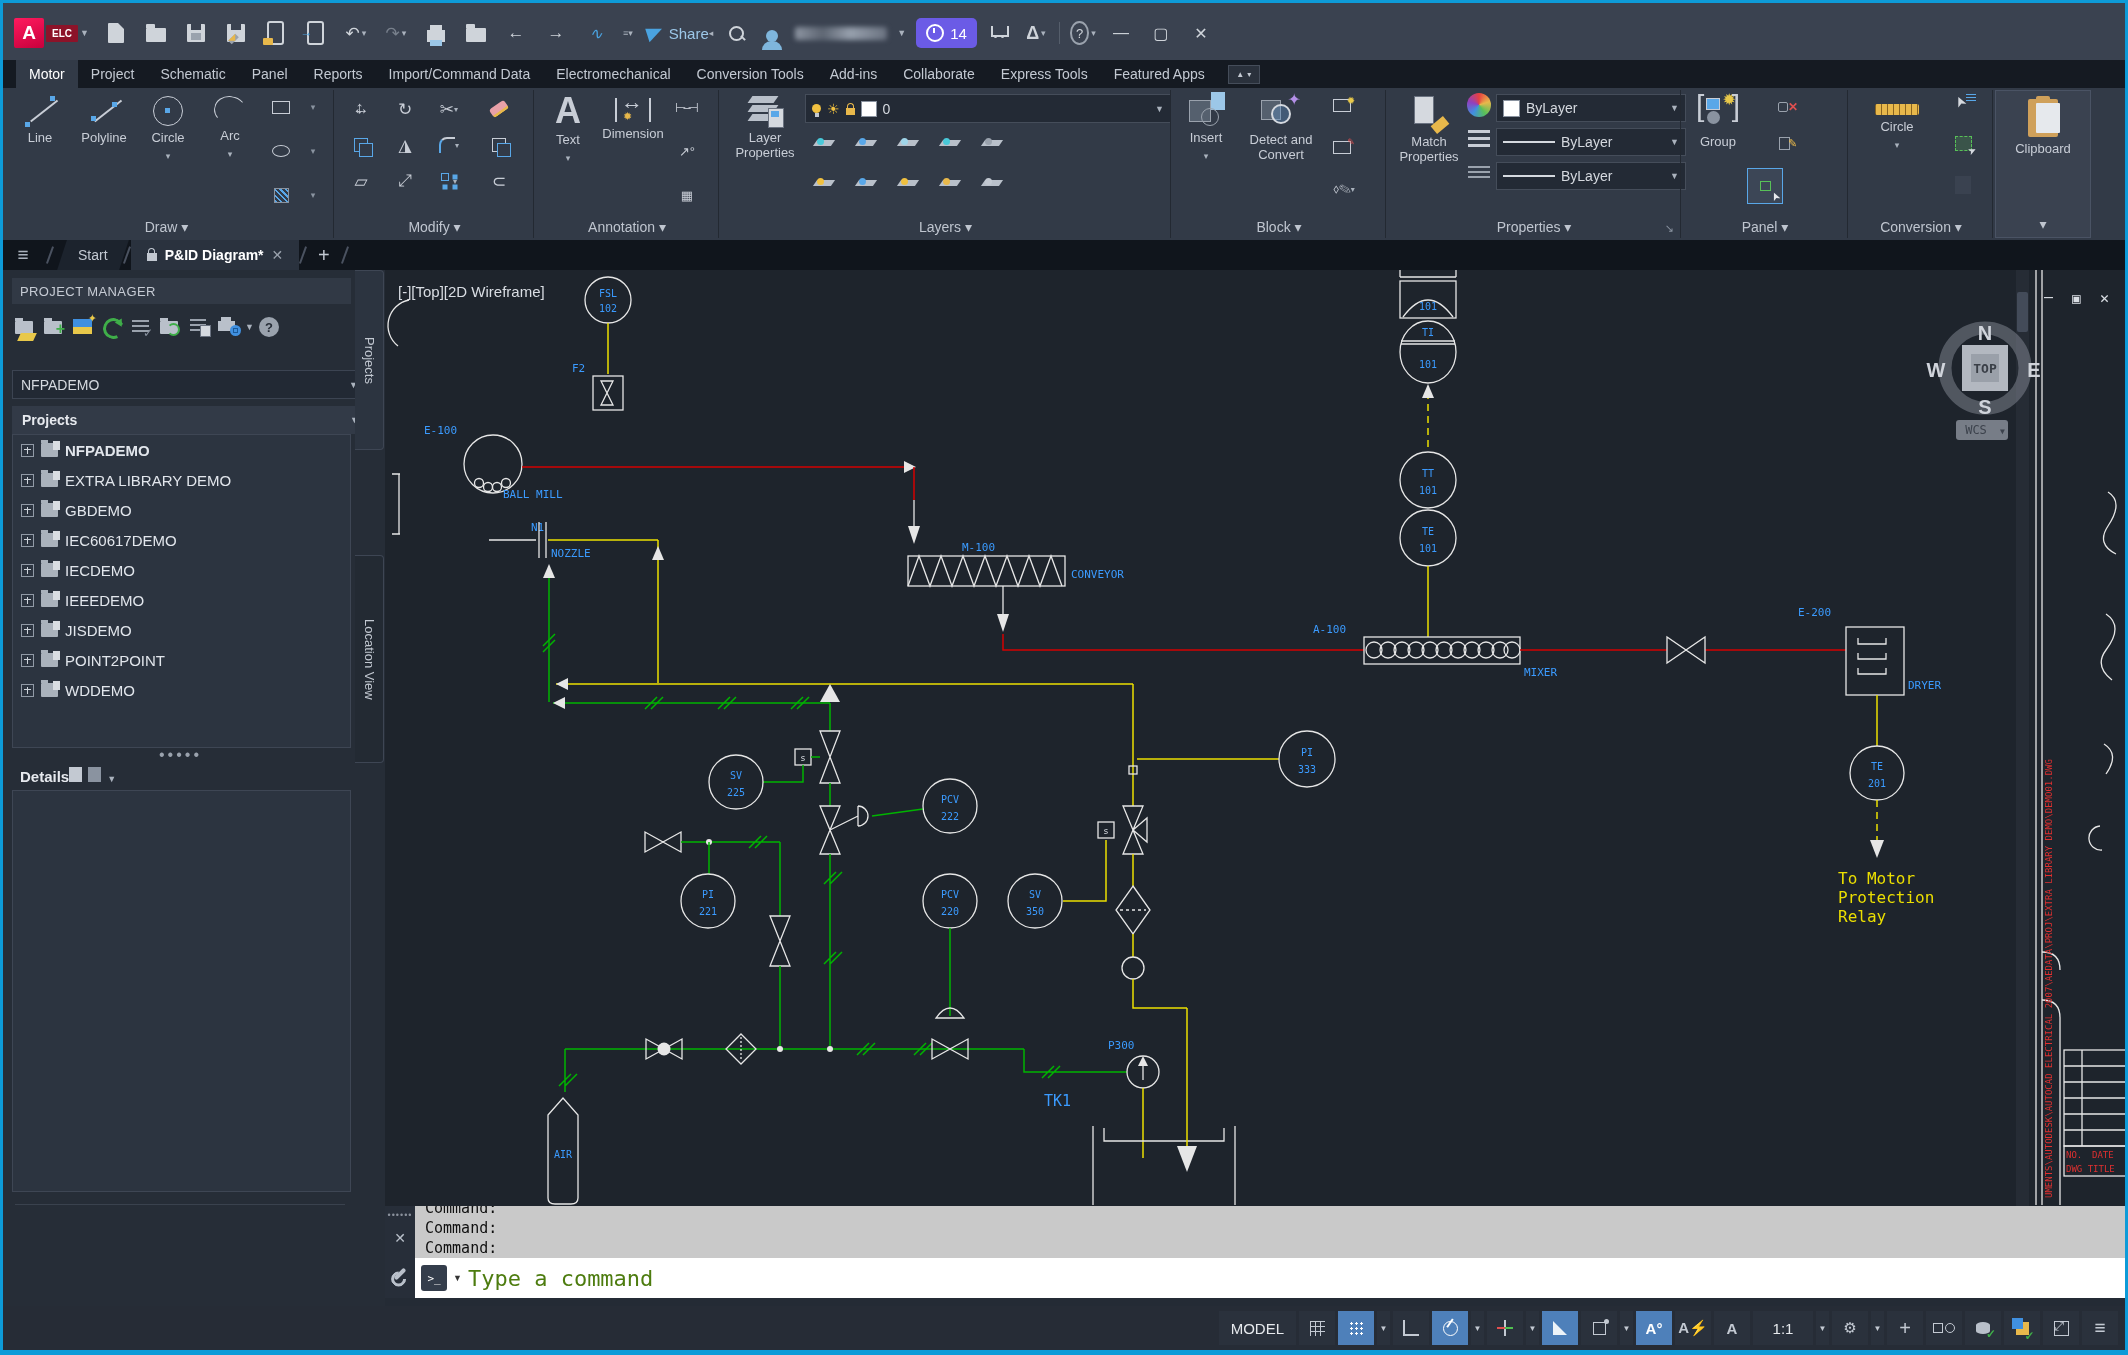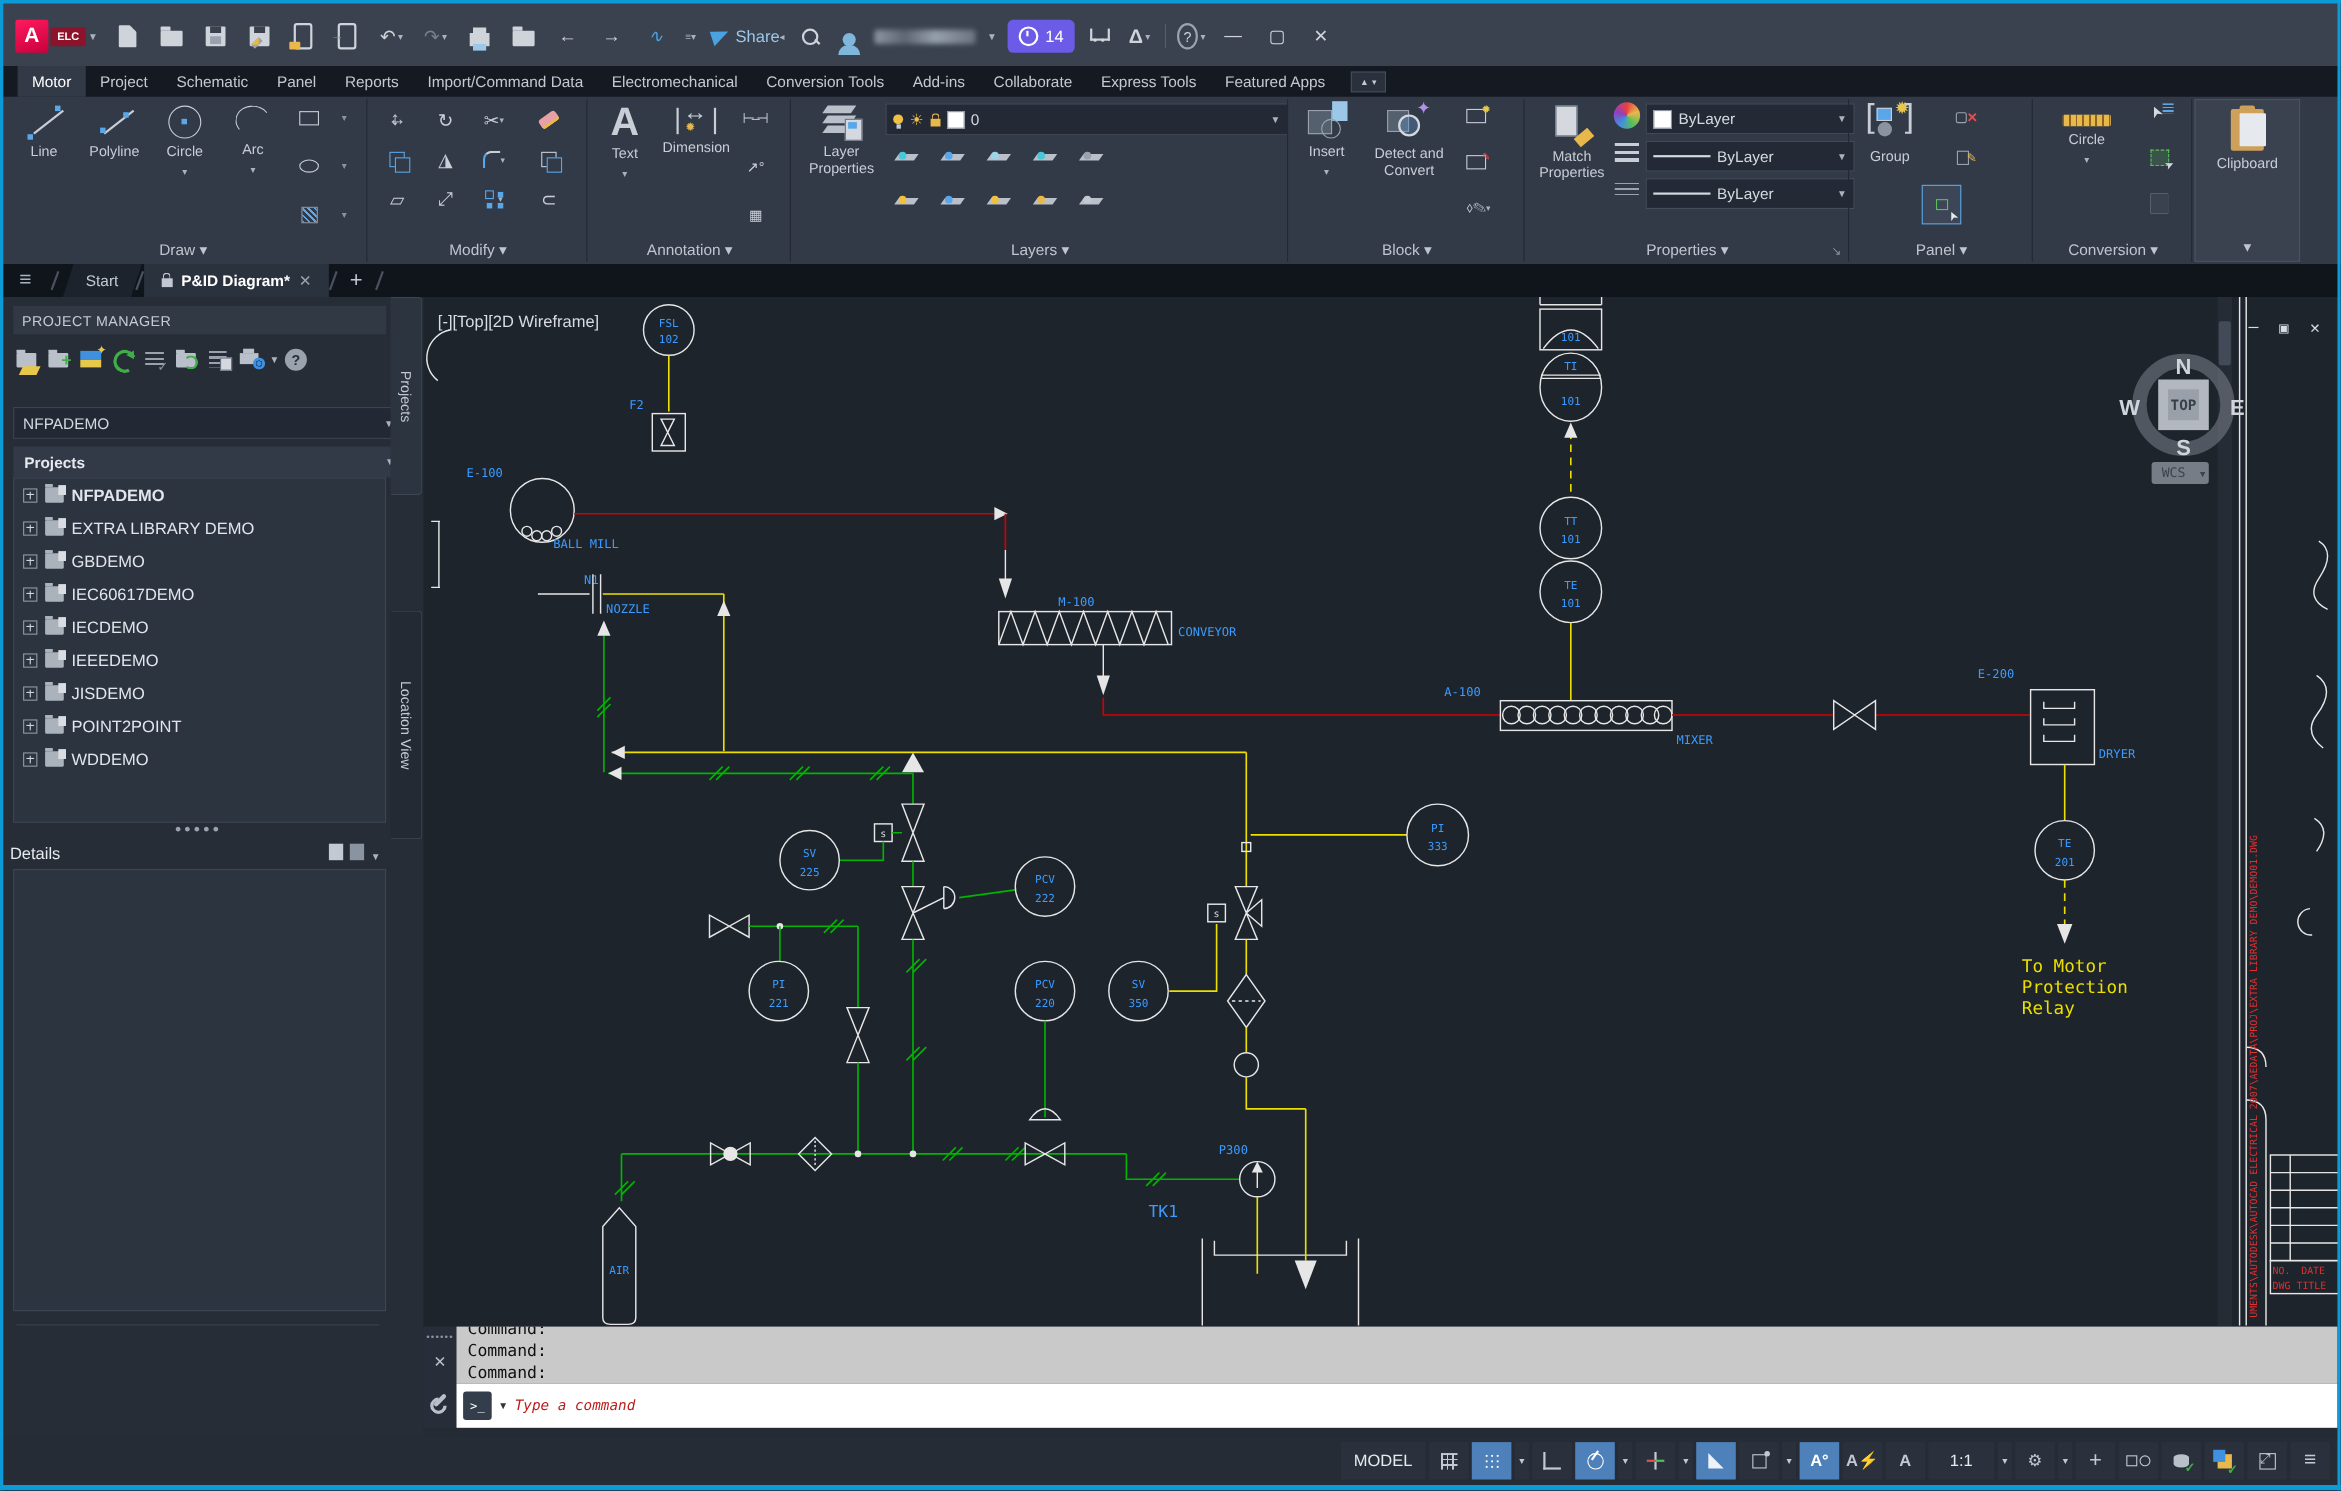--- a/index.html
+++ b/index.html
@@ -166,21 +166,21 @@
   .pmheader{position:absolute;left:9px;top:136px;width:337px;height:28px;background:#323a47;display:flex;align-items:center;justify-content:space-between;padding:0 10px;font-weight:bold;font-size:14px;color:#e6e9ee}
   .tree{position:absolute;left:9px;top:164px;width:337px;height:312px;background:#2c3440;border:1px solid #3e4654;overflow:hidden}
   .trow{display:flex;align-items:center;gap:7px;height:30px;padding-left:8px;font-size:15px;color:#e2e6ec}
   .expbox{width:11px;height:11px;border:1px solid #919aa6;position:relative;flex:0 0 auto}
   .expbox:before{content:"";position:absolute;left:2px;top:4.5px;width:7px;height:1px;background:#cfd4db}
   .expbox:after{content:"";position:absolute;left:4.5px;top:2px;width:1px;height:7px;background:#cfd4db}
   .projico{width:17px;height:14px;background:#aab2bc;position:relative;flex:0 0 auto;border-radius:1px}
   .projico:before{content:"";position:absolute;left:0;top:-3px;width:7px;height:3px;background:#aab2bc}
   .projico:after{content:"";position:absolute;right:-2px;top:-2px;width:7px;height:9px;background:#d9dde2}
   .dots{position:absolute;left:0;width:355px;text-align:center;color:#9aa2ad;font-size:16px;letter-spacing:3px}
-  .pmdetails{position:absolute;left:6px;top:492px;width:337px;height:28px;display:flex;align-items:center;justify-content:space-between;font-weight:normal;font-size:15px;color:#e6e9ee}
+  .pmdetails{position:absolute;left:17px;top:492px;width:337px;height:28px;display:flex;align-items:center;justify-content:flex-start;font-weight:bold;font-size:15px;color:#e6e9ee}
   .detbody{position:absolute;left:9px;top:520px;width:337px;height:400px;background:#2c3440;border:1px solid #3e4654}
   .dsheet{width:13px;height:15px;background:#c3c9d2;display:inline-block;margin-right:6px}
   .sidetab{position:absolute;left:352px;width:28px;display:flex;align-items:center;justify-content:center;
            writing-mode:vertical-rl;font-size:13px;color:#c3c9d2;background:#2c3440;border:1px solid #3e4654;border-left:none;border-radius:0 4px 4px 0}
   
   #canvas{position:absolute;left:385px;top:270px;width:1743px;height:936px;background:#1e242c}
   svg text{font-family:"DejaVu Sans Mono",monospace}
   svg .w{stroke:#e6e6e6;fill:none;stroke-width:1.3}
   svg .fw{fill:#e6e6e6;stroke:none}
   svg .g{stroke:#00b400;fill:none;stroke-width:1.5}
@@ -193,21 +193,21 @@
   svg .ty{fill:#ecdf00;font-size:16px;text-anchor:start}
   svg .trd{fill:#e03030;font-size:9px;text-anchor:start}
   svg .twh{fill:#d9dde3}
   svg .vc{fill:#d0d4db;font-weight:bold;font-size:20px;text-anchor:middle;font-family:"Liberation Sans",sans-serif}
   
   #cmdwrap{position:absolute;left:385px;top:1206px;width:1743px;height:92px}
   .cmdstrip{position:absolute;left:0;top:0;width:30px;height:92px;background:#272e39;color:#b9c0ca;text-align:center}
   .cmdhist{position:absolute;left:30px;top:0;right:3px;height:52px;background:#c9c9c9;color:#101010;font-family:"DejaVu Sans Mono",monospace;font-size:15px;line-height:20px;padding-left:10px;overflow:hidden}
   .cmdinput{position:absolute;left:30px;top:52px;right:3px;height:40px;background:#ffffff;display:flex;align-items:center;gap:6px;padding-left:6px}
   .termico{width:26px;height:26px;background:#343d4b;border-radius:3px;color:#fff;font-size:11px;font-family:"DejaVu Sans Mono",monospace;display:flex;align-items:center;justify-content:center}
-  .cmdplace{font-family:"DejaVu Sans Mono",monospace;font-style:italic;font-size:13px;color:#b91c1c}
+  .cmdplace{font-family:"DejaVu Sans Mono",monospace;font-size:22px;color:#4d7c0f}
   .wrench{display:inline-block;width:14px;height:4px;background:#b9c0ca;border-radius:2px;position:relative;transform:rotate(-45deg)}
   .wrench:before{content:"";position:absolute;left:-5px;top:-3px;width:9px;height:9px;border:3px solid #b9c0ca;border-radius:50%;border-right-color:transparent}
   
   #statusbar{position:absolute;left:0;top:1306px;width:2128px;height:44px;background:#262c36}
   .sbgroup{position:absolute;right:10px;top:5px;display:flex;gap:3px;align-items:stretch}
   .sbtn{min-width:36px;height:34px;background:#2a313c;display:flex;align-items:center;justify-content:center;color:#c3c9d2;font-size:15px;position:relative}
   .sbtn.on{background:#4e80ba;color:#fff}
   .sbtn.txt{padding:0 12px;font-size:15px;color:#e6e9ed}
   .sbcaret{min-width:13px;height:34px;background:#2a313c;display:flex;align-items:center;justify-content:center;color:#c3c9d2;font-size:8px}
   .gridico{width:15px;height:15px;background:repeating-linear-gradient(90deg,currentColor 0 1.4px,transparent 1.4px 5px),repeating-linear-gradient(currentColor 0 1.4px,transparent 1.4px 5px)}

